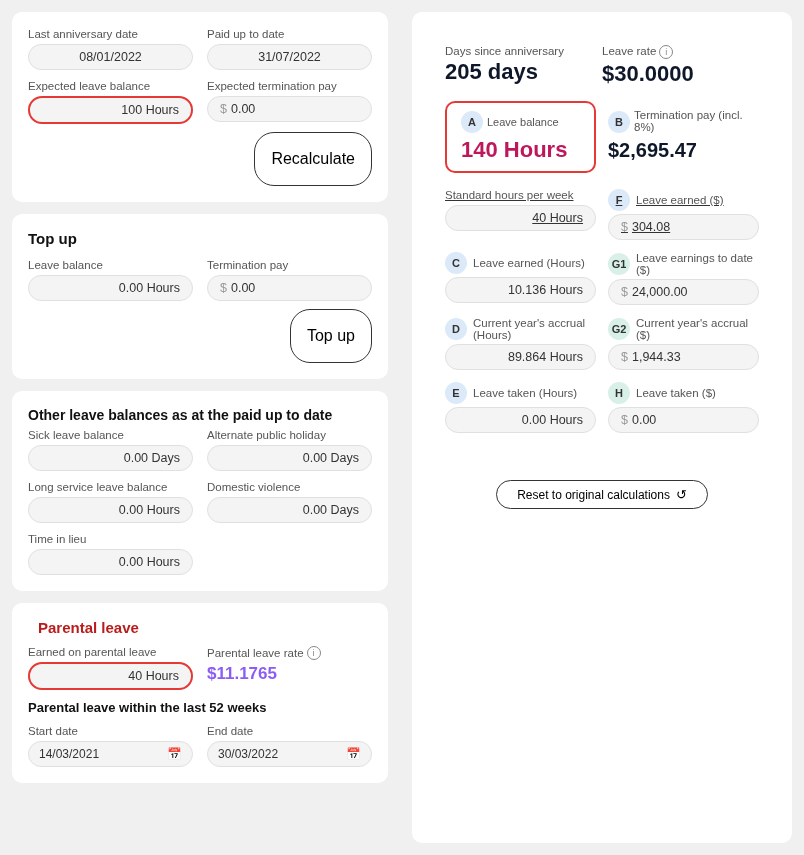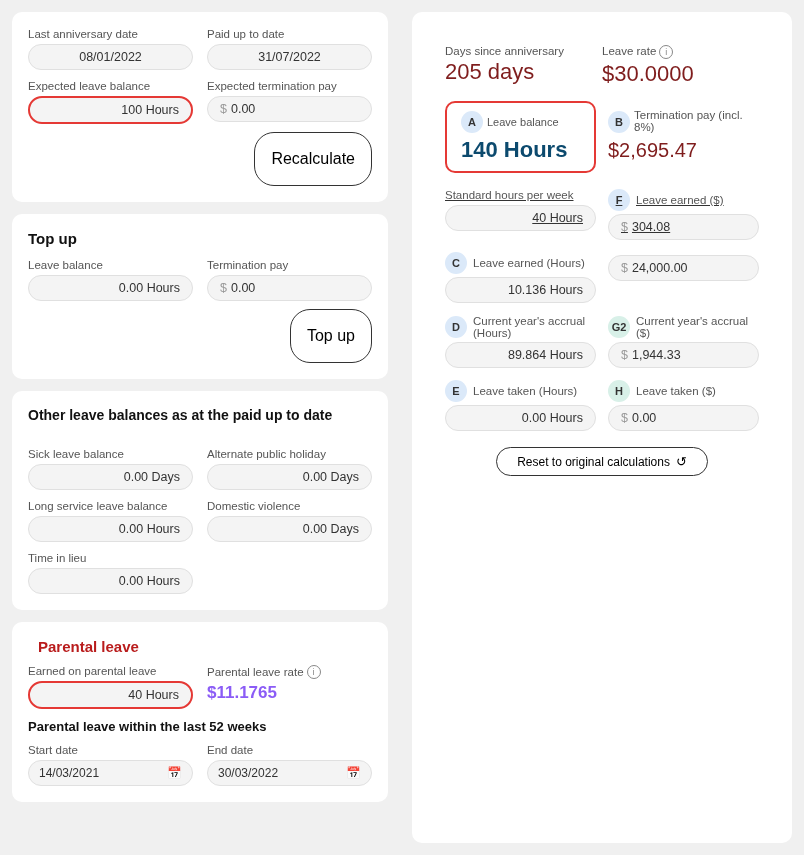--- a/index.html
+++ b/index.html
@@ -107,21 +107,21 @@
       display: grid;
       grid-template-columns: 1fr 1fr;
       gap: 10px 14px;
       margin-bottom: 8px;
     }
 
     
     .other-leave-title {
       font-size: 14px;
       font-weight: 600;
-      margin-bottom: 25px;
+      margin-bottom: 6px;
       color: #111;
     }
 
     
     .parental-title {
       font-size: 15px;
       font-weight: 700;
       margin-bottom: 10px;
       color: #b91c1c;
       margin-left: 10px;
@@ -164,22 +164,22 @@
     }
 
     .stat-label {
       font-size: 11.5px;
       color: #555;
       margin-bottom: 2px;
     }
 
     .stat-value {
       font-size: 20px;
-      font-weight: 400;
-      color: #7f1d1d;
+      font-weight: 700;
+      color: #0f172a;
     }
 
     .stat-value.large {
       font-size: 22px;
     }
 
     
     .badge {
       display: inline-flex;
       align-items: center;
@@ -214,39 +214,40 @@
     }
 
     .leave-balance-label {
       font-size: 11px;
       color: #555;
     }
 
     .leave-balance-value {
       font-size: 22px;
       font-weight: 700;
-      color: #0c4a6e;
+      color: #be185d;
     }
 
     .reset-btn-row {
       display: flex;
       justify-content: center;
       margin-top: 16px;
     }
 
     .reset-btn {
       border: 1.5px solid #333;
       background: #fff;
       border-radius: 20px;
       padding: 6px 20px;
       font-size: 12px;
       cursor: pointer;
       display: flex;
       align-items: center;
       gap: 6px;
+      margin-top: 31px;
     }
 
     .info-icon {
       display: inline-flex;
       align-items: center;
       justify-content: center;
       width: 14px;
       height: 14px;
       border-radius: 50%;
       border: 1px solid #888;
@@ -441,20 +442,24 @@
 
     <div style="display:grid;grid-template-columns:1fr 1fr;gap:12px;margin-bottom:12px;">
       <div>
         <div class="right-field-header">
           <span class="badge">C</span>
           <span>Leave earned (Hours)</span>
         </div>
         <div class="input-box" style="margin-top:3px;">10.136 Hours</div>
       </div>
       <div>
+        <div class="right-field-header">
+          <span class="badge G">G1</span>
+          <span>Leave earnings to date ($)</span>
+        </div>
         <div class="input-box dollar" style="margin-top:3px;">
           <span class="sym">$</span>
           <span>24,000.00</span>
         </div>
       </div>
     </div>
 
     <div style="display:grid;grid-template-columns:1fr 1fr;gap:12px;margin-bottom:12px;">
       <div>
         <div class="right-field-header">

